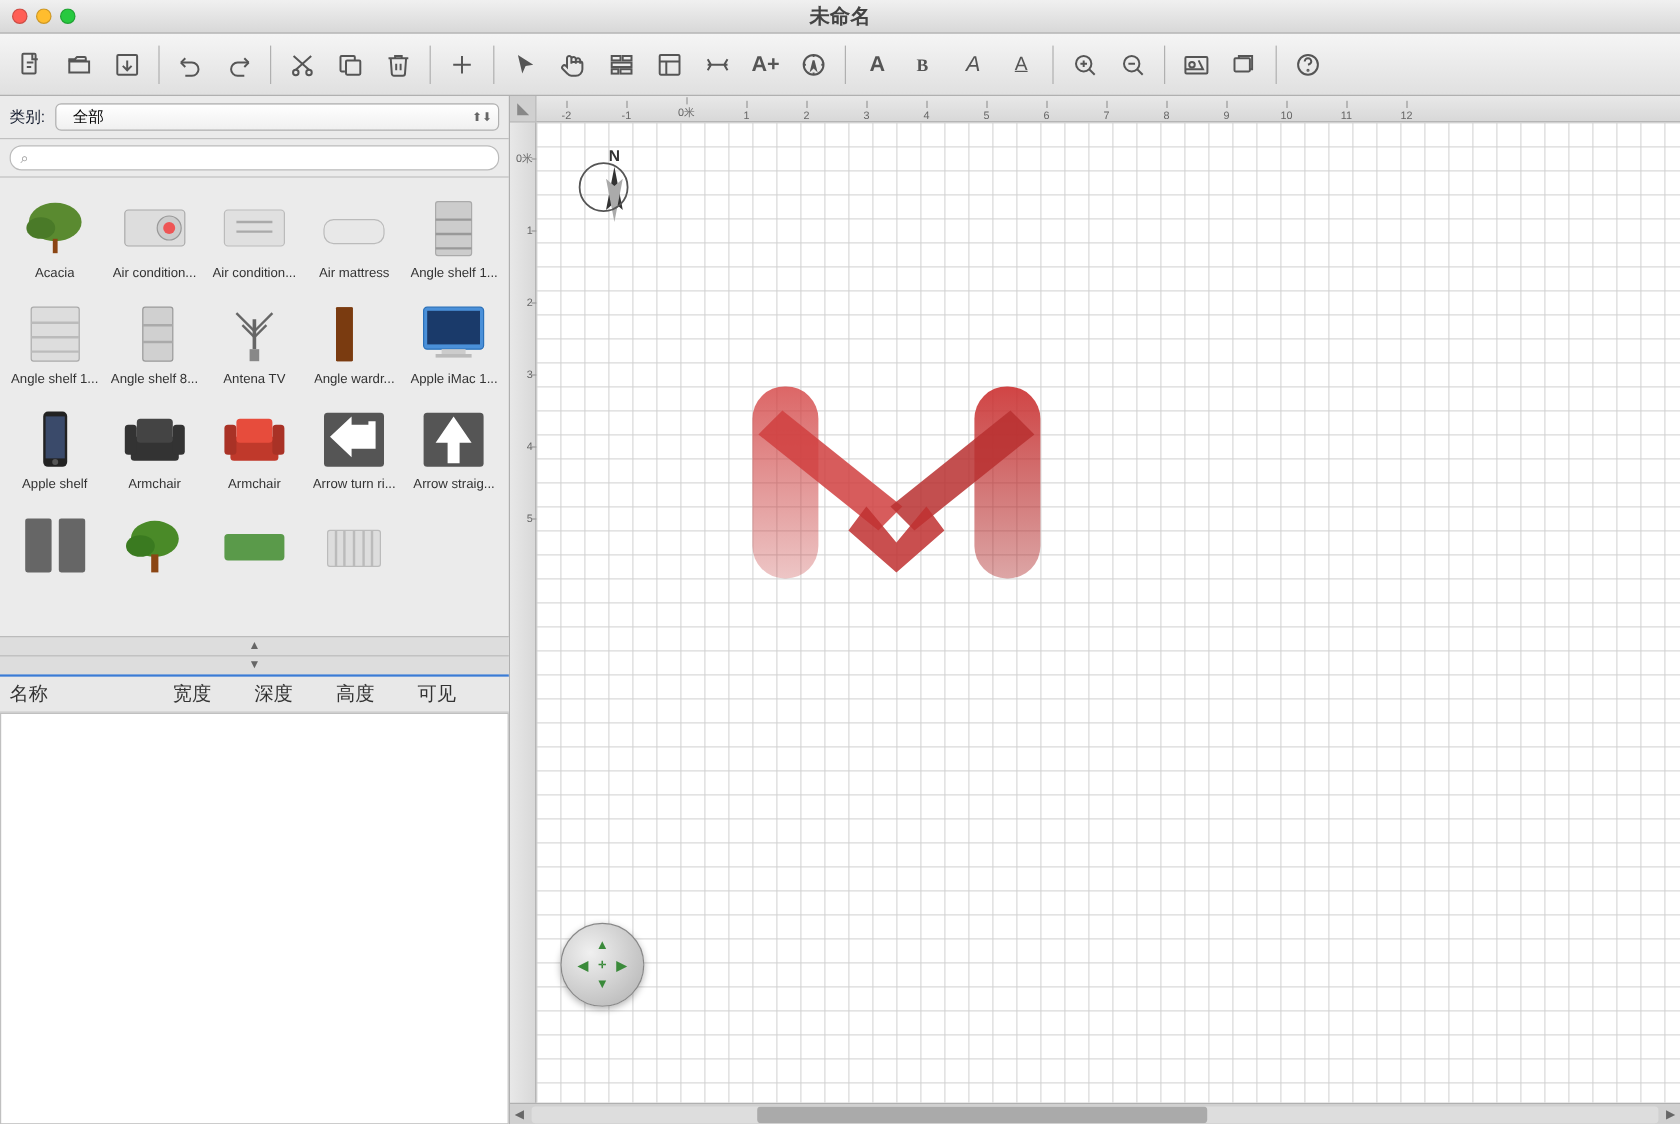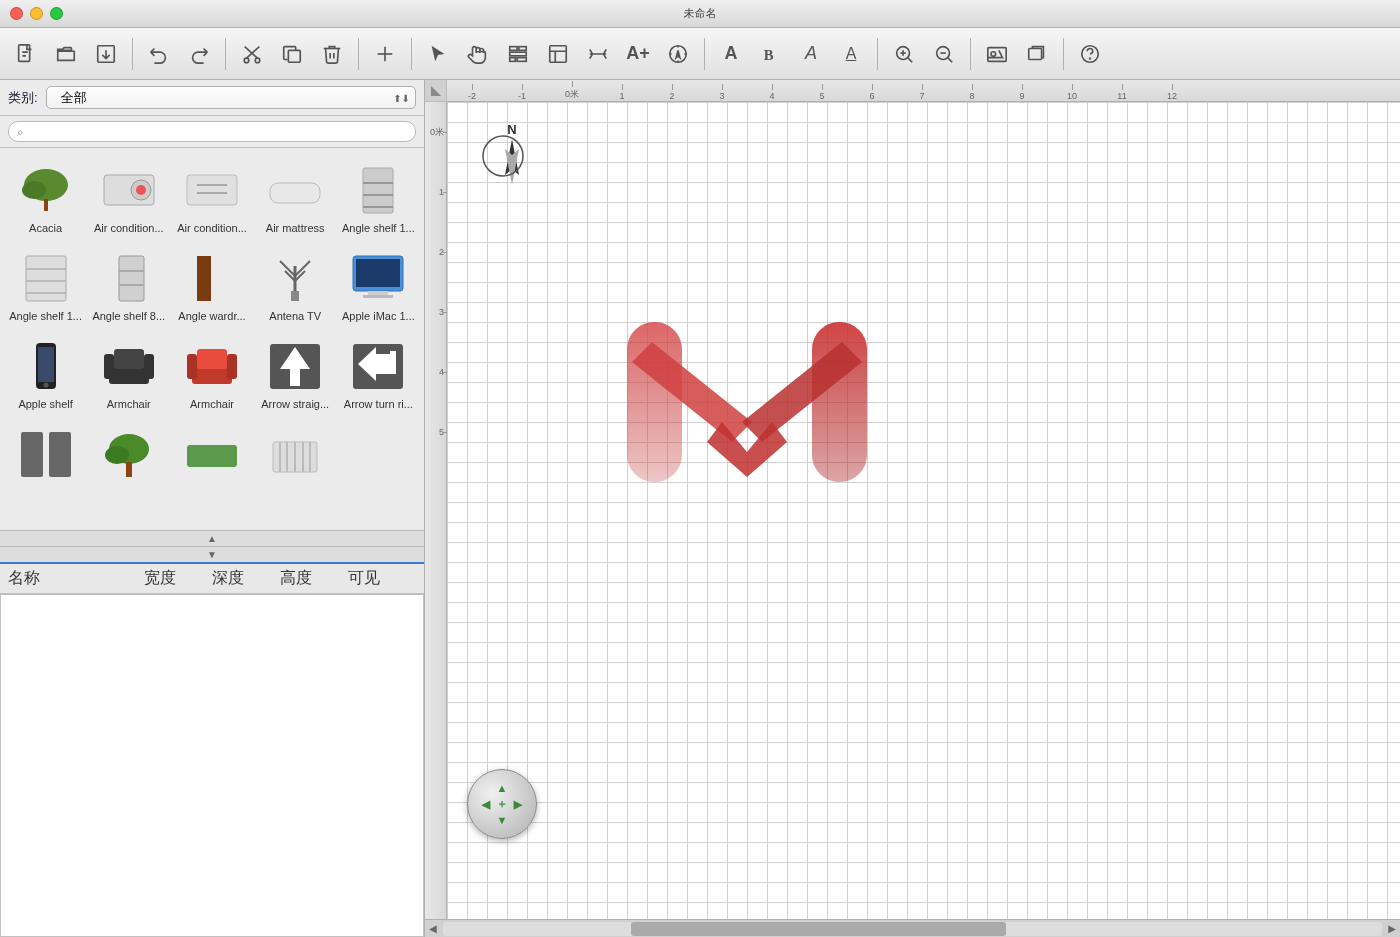--- a/index.html
+++ b/index.html
@@ -34,23 +34,23 @@
     .tb-btn {
       width: 13px; height: 13px;
       border-radius: 50%;
       border: 1px solid rgba(0,0,0,0.2);
       cursor: pointer;
     }
     .tb-btn.close { background: #ff5f56; }
     .tb-btn.minimize { background: #ffbd2e; }
     .tb-btn.maximize { background: #27c93f; }
     .title-text {
-      font-size: 11px;
+      font-size: 17px;
       color: #444;
-      font-weight: 400;
+      font-weight: 700;
     }
 
     
     .toolbar {
       background: linear-gradient(to bottom, #f5f5f5, #e0e0e0);
       height: 52px;
       display: flex;
       align-items: center;
       padding: 0 8px;
       gap: 4px;
@@ -672,44 +672,44 @@
               <line x1="20" y1="20" x2="45" y2="20" stroke="#aaa" stroke-width="2"></line>
               <line x1="20" y1="34" x2="45" y2="34" stroke="#aaa" stroke-width="2"></line>
             </svg>
         </div>
         <span class="grid-item-label">Angle shelf 8...</span>
       </div>
 
       <div class="grid-item">
         <div class="grid-item-img">
           <svg width="60" height="55" viewBox="0 0 60 55">
-              <rect x="15" y="5" width="14" height="45" rx="1" fill="#8B4513"></rect>
-              <rect x="15" y="5" width="14" height="45" rx="1" fill="#7a3b10"></rect>
-            </svg>
-        </div>
-        <span class="grid-item-label">Angle wardr...</span>
-      </div>
-
-      <div class="grid-item">
-        <div class="grid-item-img">
-          <svg width="60" height="55" viewBox="0 0 60 55">
               <line x1="30" y1="40" x2="30" y2="15" stroke="#666" stroke-width="3"></line>
               <line x1="30" y1="25" x2="15" y2="10" stroke="#666" stroke-width="2"></line>
               <line x1="30" y1="25" x2="45" y2="10" stroke="#666" stroke-width="2"></line>
               <line x1="30" y1="30" x2="20" y2="20" stroke="#666" stroke-width="2"></line>
               <line x1="30" y1="30" x2="40" y2="20" stroke="#666" stroke-width="2"></line>
               <rect x="26" y="40" width="8" height="10" fill="#888"></rect>
             </svg>
         </div>
         <span class="grid-item-label">Antena TV</span>
       </div>
 
       <div class="grid-item">
         <div class="grid-item-img">
           <svg width="60" height="55" viewBox="0 0 60 55">
+              <rect x="15" y="5" width="14" height="45" rx="1" fill="#8B4513"></rect>
+              <rect x="15" y="5" width="14" height="45" rx="1" fill="#7a3b10"></rect>
+            </svg>
+        </div>
+        <span class="grid-item-label">Angle wardr...</span>
+      </div>
+
+      <div class="grid-item">
+        <div class="grid-item-img">
+          <svg width="60" height="55" viewBox="0 0 60 55">
               <rect x="5" y="5" width="50" height="35" rx="3" fill="#4a90d9" stroke="#2a70b9"></rect>
               <rect x="8" y="8" width="44" height="28" fill="#1a3a6a"></rect>
               <rect x="20" y="40" width="20" height="5" fill="#ccc"></rect>
               <rect x="15" y="44" width="30" height="3" fill="#bbb"></rect>
             </svg>
         </div>
         <span class="grid-item-label">Apple iMac 1...</span>
       </div>
 
       <div class="grid-item">
@@ -744,34 +744,34 @@
               <rect x="15" y="10" width="30" height="20" rx="3" fill="#e74c3c"></rect>
             </svg>
         </div>
         <span class="grid-item-label">Armchair</span>
       </div>
 
       <div class="grid-item">
         <div class="grid-item-img">
           <svg width="60" height="55" viewBox="0 0 60 55">
               <rect x="5" y="5" width="50" height="45" rx="3" fill="#555"></rect>
+              <polygon points="48,12 48,35 28,35 28,42 10,25 28,8 28,15 42,15 42,12" fill="white"></polygon>
+            </svg>
+        </div>
+        <span class="grid-item-label">Arrow turn ri...</span>
+      </div>
+
+      <div class="grid-item">
+        <div class="grid-item-img">
+          <svg width="60" height="55" viewBox="0 0 60 55">
+              <rect x="5" y="5" width="50" height="45" rx="3" fill="#555"></rect>
               <polygon points="30,8 45,30 35,30 35,47 25,47 25,30 15,30" fill="white"></polygon>
             </svg>
         </div>
         <span class="grid-item-label">Arrow straig...</span>
-      </div>
-
-      <div class="grid-item">
-        <div class="grid-item-img">
-          <svg width="60" height="55" viewBox="0 0 60 55">
-              <rect x="5" y="5" width="50" height="45" rx="3" fill="#555"></rect>
-              <polygon points="48,12 48,35 28,35 28,42 10,25 28,8 28,15 42,15 42,12" fill="white"></polygon>
-            </svg>
-        </div>
-        <span class="grid-item-label">Arrow turn ri...</span>
       </div>
 
       <div class="grid-item">
         <div class="grid-item-img">
           <svg width="60" height="55" viewBox="0 0 60 55">
               <rect x="5" y="5" width="22" height="45" rx="2" fill="#666"></rect>
               <rect x="33" y="5" width="22" height="45" rx="2" fill="#666"></rect>
             </svg>
         </div>
 

